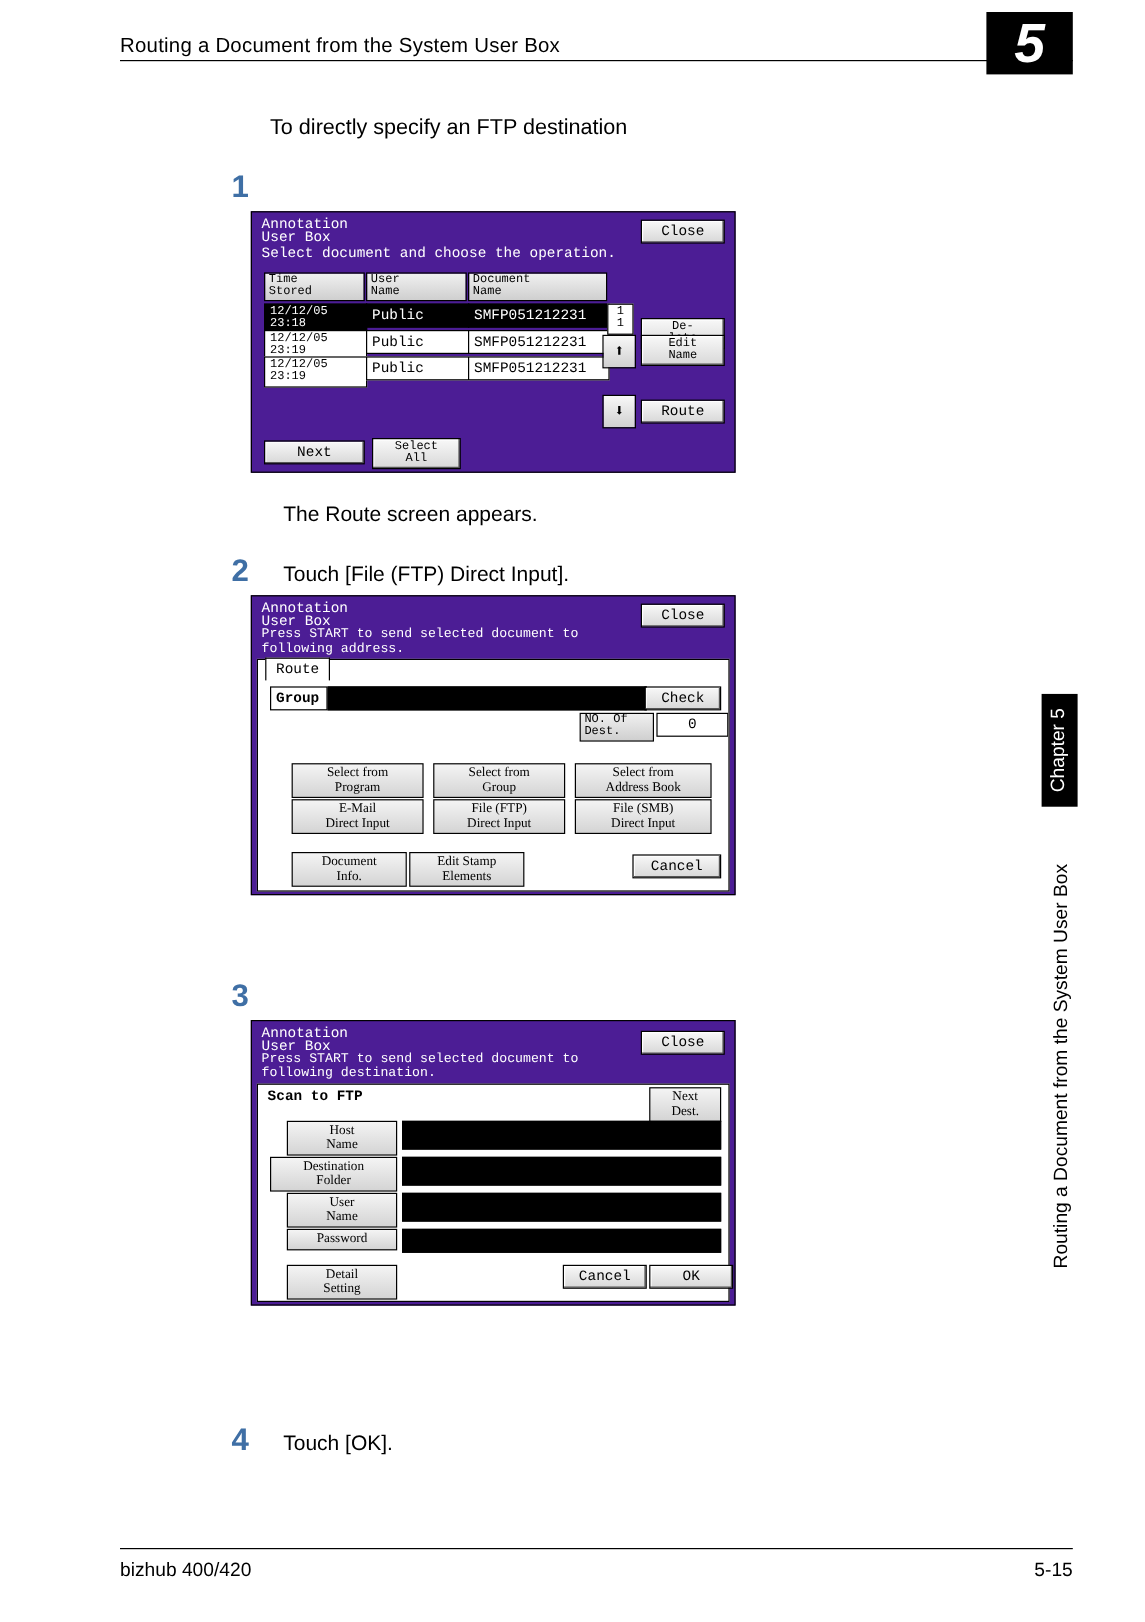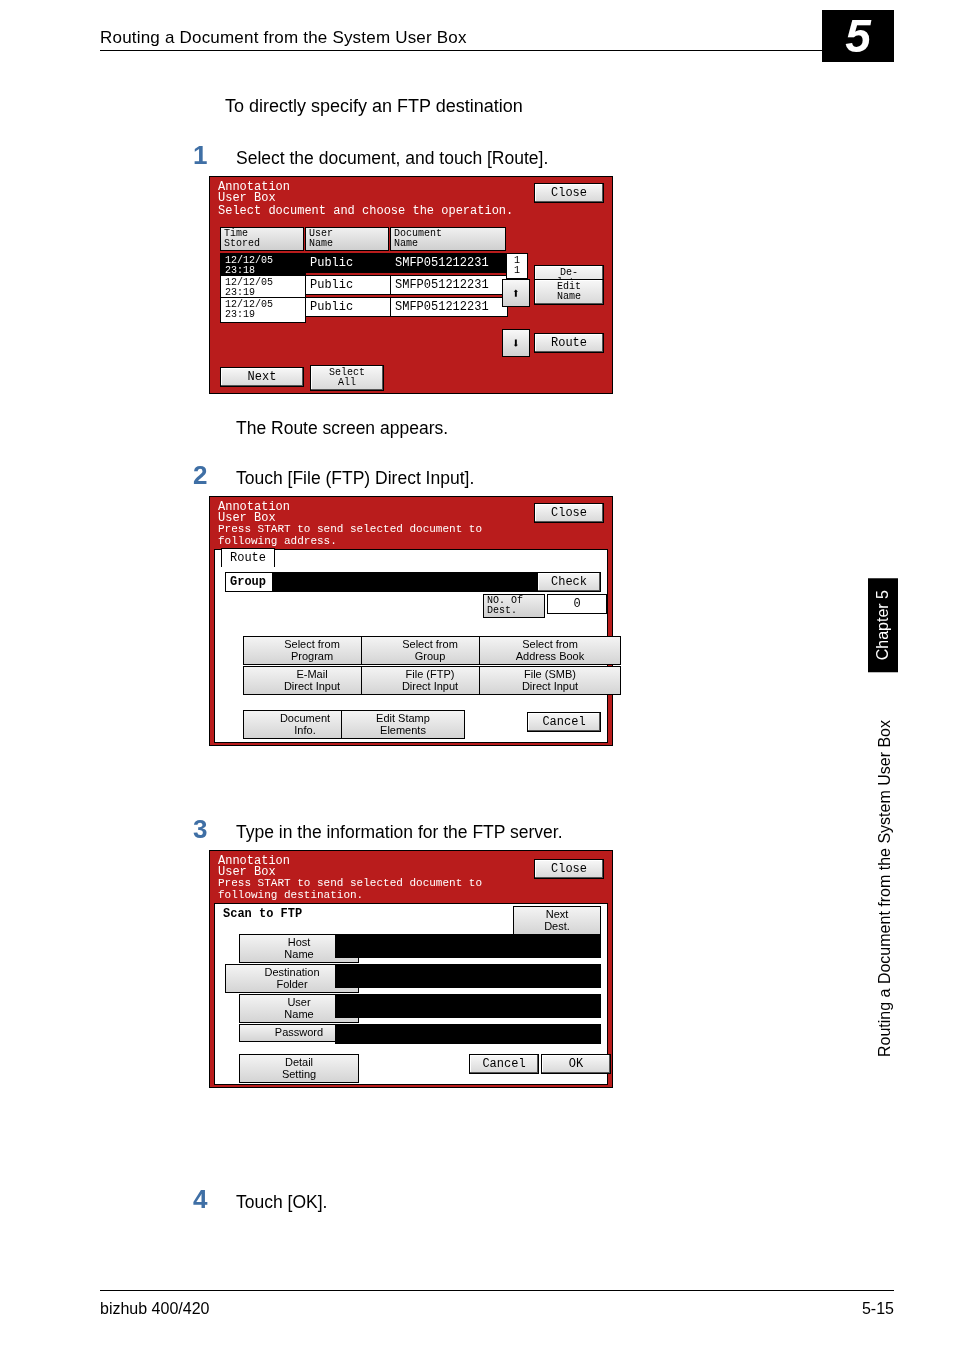--- a/index.html
+++ b/index.html
@@ -5,48 +5,47 @@
   html,body{margin:0;padding:0;background:#fff;font-family:Arial,Helvetica,sans-serif;color:#000}
   .page{width:954px;height:1352px;position:relative;background:#fff}
   .header-line{position:absolute;left:100px;right:60px;top:50px;border-bottom:1.2px solid #000}
   .header-text{position:absolute;left:100px;top:28px;font-size:17px;letter-spacing:.2px}
   .chapter-badge{position:absolute;right:60px;top:10px;width:72px;height:52px;background:#000}
   .chapter-num{position:absolute;right:60px;top:10px;width:72px;height:52px;display:flex;align-items:center;justify-content:center;color:#fff;font-style:italic;font-size:46px;font-weight:bold}
   .chapter-num::after{content:""}
   .section-title{position:absolute;left:225px;top:96px;font-weight:normal;font-size:18px}
   .step-num{position:absolute;font-size:26px;font-weight:bold;color:#3f6fa5}
   .step-text{position:absolute;font-size:17.5px}
-  .screenshot{position:absolute;background:#b91c1c;border:1px solid #000;width:402px;height:214px}
+  .screenshot{position:absolute;background:#4c1d95;border:1px solid #000;width:402px;height:214px}
   .btn3d{position:absolute;background:linear-gradient(#f8f8f8,#d8d8d8);border:1px solid #000;box-shadow:inset -1px -1px 0 #555,inset 1px 1px 0 #fff;font-family:"Courier New",monospace;font-size:12px;padding:2px 6px;text-align:center;color:#000}
   .lcd-text{position:absolute;color:#fff;font-family:"Courier New",monospace;font-size:12px;line-height:1.1}
   .hdr-cell{position:absolute;background:linear-gradient(#f0f0f0,#cfcfcf);border:1px solid #000;font-family:"Courier New",monospace;font-size:10px;padding:1px 3px;line-height:1;text-align:left}
   .white-cell{position:absolute;background:#fff;border:1px solid #000;font-family:"Courier New",monospace;font-size:12px;padding:2px 4px}
   .sel-cell{position:absolute;background:#000;color:#fff;border:1px solid #000;font-family:"Courier New",monospace;font-size:12px;padding:2px 4px}
   .arrow-btn{position:absolute;width:26px;height:26px;background:linear-gradient(#f8f8f8,#d0d0d0);border:1px solid #000;display:flex;align-items:center;justify-content:center;font-family:"Courier New",monospace;font-size:14px}
   .side-tab{position:absolute;right:56px;background:#000;color:#fff;writing-mode:vertical-rl;transform:rotate(180deg);padding:12px 6px;font-size:16px}
   .footer-line{position:absolute;left:100px;right:60px;top:1290px;border-top:1px solid #000}
   .footer-left{position:absolute;left:100px;top:1300px;font-size:16px}
   .footer-right{position:absolute;right:60px;top:1300px;font-size:16px}
   .inner-white{position:absolute;background:#fff;border:1px solid #000}
-  .lbl-btn{position:absolute;background:linear-gradient(#f4f4f4,#d4d4d4);border:1px solid #000;font-family:Liberation Sans, sans-serif;font-size:11px;line-height:1.05;text-align:center;padding:2px 18px}
+  .lbl-btn{position:absolute;background:linear-gradient(#f4f4f4,#d4d4d4);border:1px solid #000;font-family:Liberation Serif, serif;font-size:11px;line-height:1.05;text-align:center;padding:2px 4px}
   .tab{position:absolute;background:#fff;border:1px solid #000;border-bottom:none;font-family:"Courier New",monospace;font-size:12px;padding:2px 8px}
 </style>
 </head>
 <body>
 
 <div class="page">
   <div class="header-text">Routing a Document from the System User Box</div>
   <div class="header-line"></div>
   <div class="chapter-badge"></div>
   <div class="chapter-num">5</div>
 
   <div class="section-title">To directly specify an FTP destination</div>
 
   <div class="step-num" style="left:193px;top:140px">1</div>
-  <div class="step-text" style="left:236px;top:148px">Select the document, and touch [Route].</div>
 
   <div class="screenshot" style="left:209px;top:176px;height:216px">
     <div class="lcd-text" style="left:8px;top:4px">Annotation</div>
     <div class="lcd-text" style="left:8px;top:15px">User Box</div>
     <div class="lcd-text" style="left:8px;top:28px">Select document and choose the operation.</div>
     <div class="btn3d" style="right:8px;top:6px;width:56px">Close</div>
 
     <div class="hdr-cell" style="left:10px;top:50px;width:76px;white-space:pre">Time
 Stored</div>
     <div class="hdr-cell" style="left:95px;top:50px;width:76px;white-space:pre">User
@@ -121,21 +120,20 @@
       <div class="lbl-btn" style="left:28px;top:160px;width:86px;white-space:pre">Document
 Info.</div>
       <div class="lbl-btn" style="left:126px;top:160px;width:86px;white-space:pre">Edit Stamp
 Elements</div>
       <div class="btn3d" style="right:6px;top:162px;width:60px">Cancel</div>
     </div>
   </div>
 
 
   <div class="step-num" style="left:193px;top:814px">3</div>
-  <div class="step-text" style="left:236px;top:822px">Type in the information for the FTP server.</div>
 
   <div class="screenshot" style="left:209px;top:850px;height:236px">
     <div class="lcd-text" style="left:8px;top:4px">Annotation</div>
     <div class="lcd-text" style="left:8px;top:15px">User Box</div>
     <div class="lcd-text" style="left:8px;top:26px;white-space:pre;font-size:11px">Press START to send selected document to
 following destination.</div>
     <div class="btn3d" style="right:8px;top:8px;width:56px">Close</div>
     <div class="inner-white" style="left:4px;top:52px;right:4px;height:180px">
       <div class="lcd-text" style="color:#000;left:8px;top:4px;font-weight:bold">Scan to FTP</div>
       <div class="lbl-btn" style="right:6px;top:2px;width:50px;white-space:pre">Next

